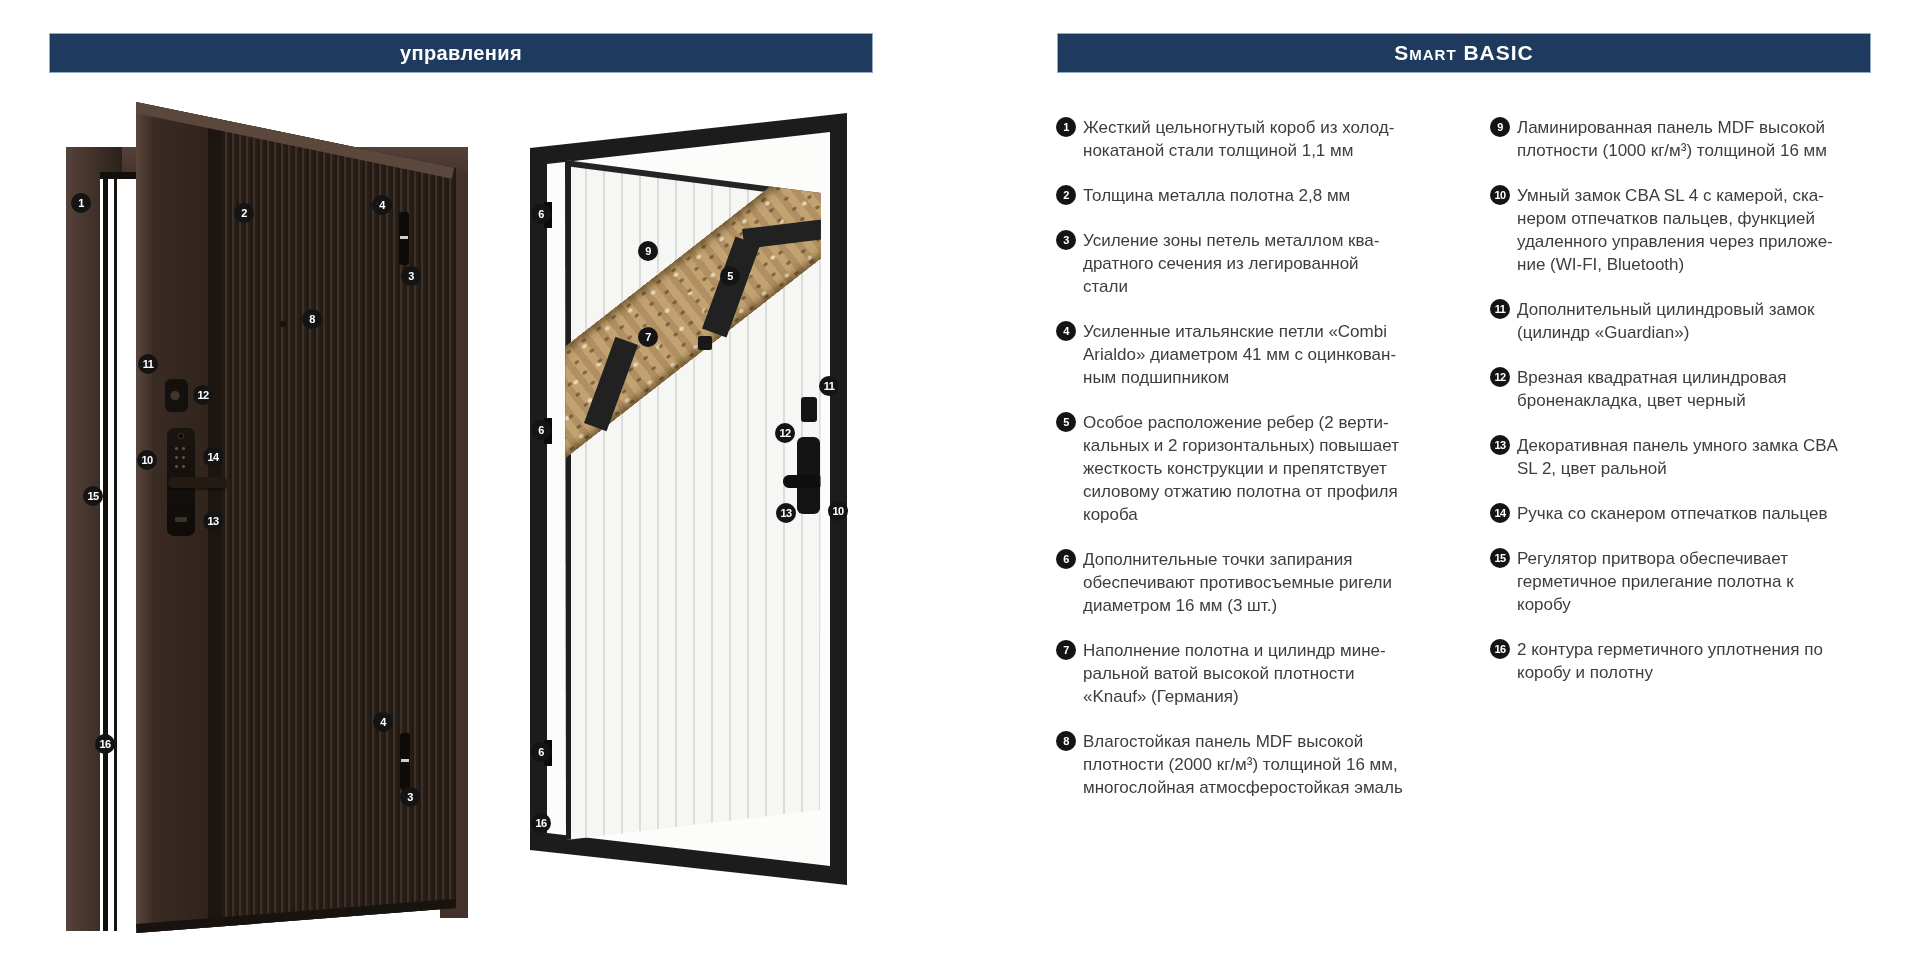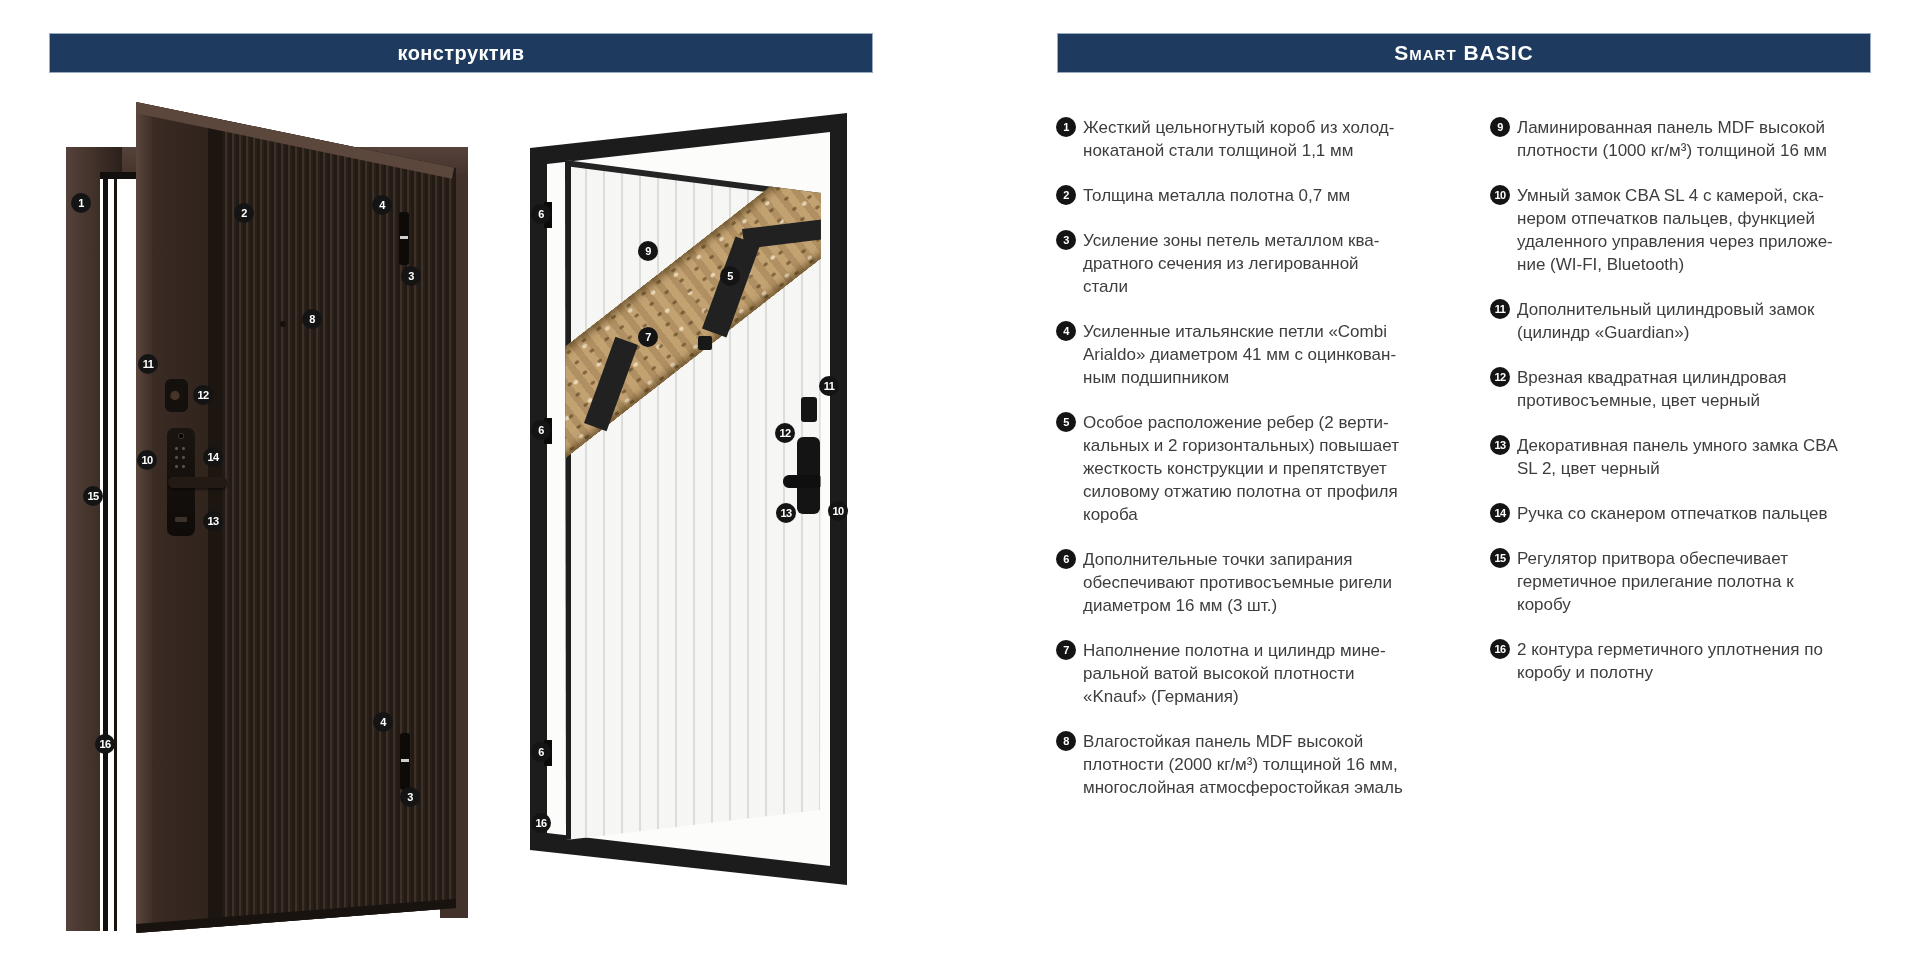--- a/index.html
+++ b/index.html
@@ -99,21 +99,21 @@
   .dr-lockunit{position:absolute;left:282px;top:337px;width:23px;height:77px;background:#141414;border-radius:6px;}
   .dr-handlebar{position:absolute;left:268px;top:375px;width:40px;height:13px;background:#0f0f0f;border-radius:6px;}
   .dr-hingemark{position:absolute;left:29px;width:8px;height:26px;background:#0a0a0a;z-index:4;}
 </style>
 </head>
 <body>
 
 <div class="page">
 
   <div class="banner banner-left">
-    <span>конструктив</span>
+    <span>управления</span>
   </div>
   <div class="banner banner-right">
     <span>Smart BASIC</span>
   </div>
 
   <div id="left-door-scene">
     <div class="ld-frame-top"></div>
     <div class="ld-frame-left"></div>
     <div class="ld-opening">
       <div class="seal-a"></div>
@@ -190,21 +190,21 @@
       </div>
   </div>
 
   <div class="features" id="features-col1">
       <div class="feat">
         <span class="nbadge">1</span>
         <span class="ftext">Жесткий цельногнутый короб из холод­нокатаной стали толщиной 1,1 мм</span>
       </div>
       <div class="feat">
         <span class="nbadge">2</span>
-        <span class="ftext">Толщина металла полотна 0,7 мм</span>
+        <span class="ftext">Толщина металла полотна 2,8 мм</span>
       </div>
       <div class="feat">
         <span class="nbadge">3</span>
         <span class="ftext">Усиление зоны петель металлом ква­дратного сечения из легированной стали</span>
       </div>
       <div class="feat">
         <span class="nbadge">4</span>
         <span class="ftext">Усиленные итальянские петли «Combi Arialdo» диаметром 41 мм с оцинкован­ным подшипником</span>
       </div>
       <div class="feat">
@@ -232,25 +232,25 @@
       <div class="feat">
         <span class="nbadge">10</span>
         <span class="ftext">Умный замок CBA SL 4 с камерой, ска­нером отпечатков пальцев, функцией удаленного управления через приложе­ние (WI-FI, Bluetooth)</span>
       </div>
       <div class="feat">
         <span class="nbadge">11</span>
         <span class="ftext">Дополнительный цилиндровый замок (цилиндр «Guardian»)</span>
       </div>
       <div class="feat">
         <span class="nbadge">12</span>
-        <span class="ftext">Врезная квадратная цилиндровая противосъемные, цвет черный</span>
+        <span class="ftext">Врезная квадратная цилиндровая броненакладка, цвет черный</span>
       </div>
       <div class="feat">
         <span class="nbadge">13</span>
-        <span class="ftext">Декоративная панель умного замка CBA SL 2, цвет черный</span>
+        <span class="ftext">Декоративная панель умного замка CBA SL 2, цвет ральной</span>
       </div>
       <div class="feat">
         <span class="nbadge">14</span>
         <span class="ftext">Ручка со сканером отпечатков пальцев</span>
       </div>
       <div class="feat">
         <span class="nbadge">15</span>
         <span class="ftext">Регулятор притвора обеспечивает герметичное прилегание полотна к коробу</span>
       </div>
       <div class="feat">

